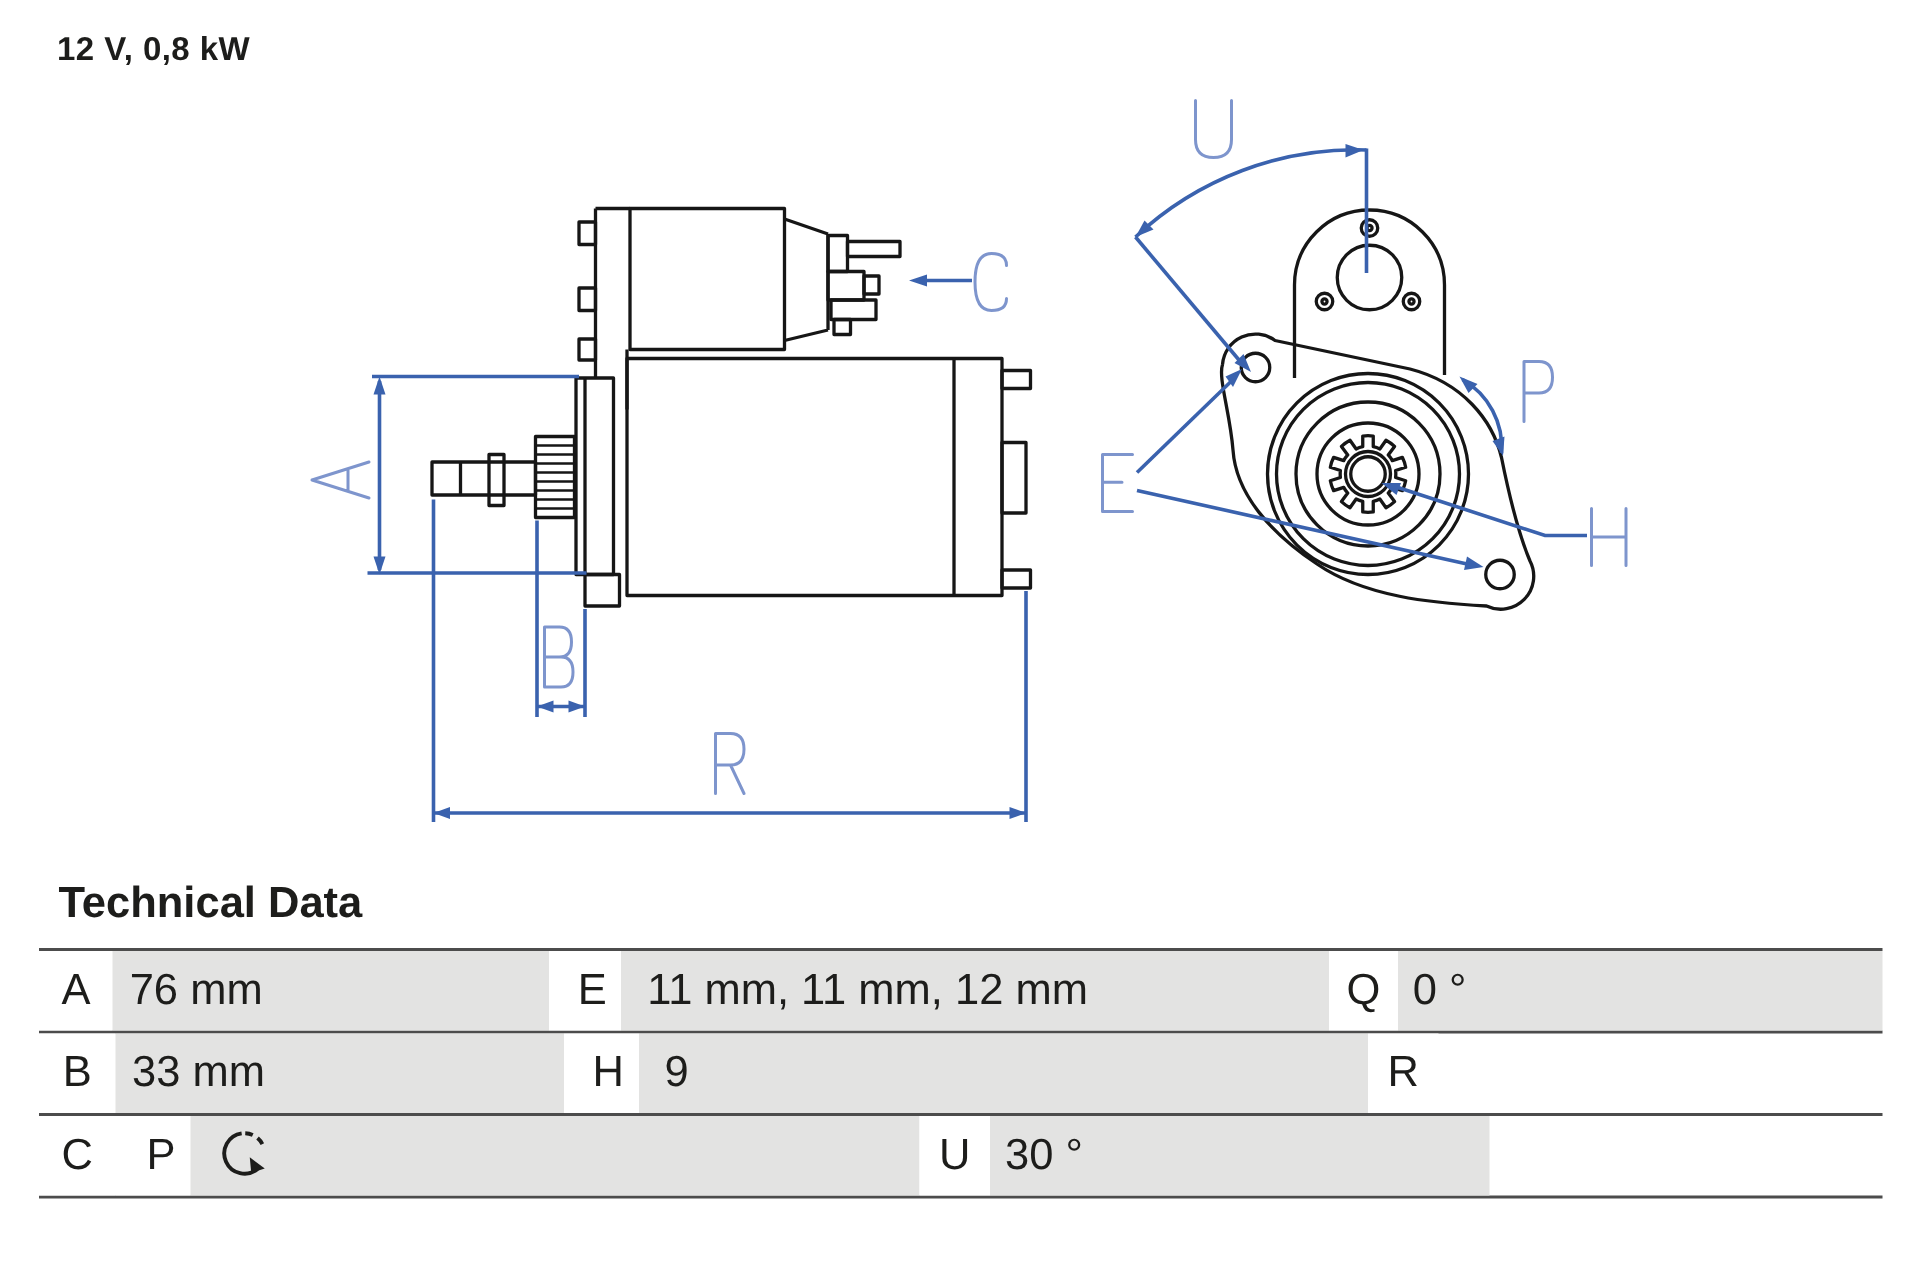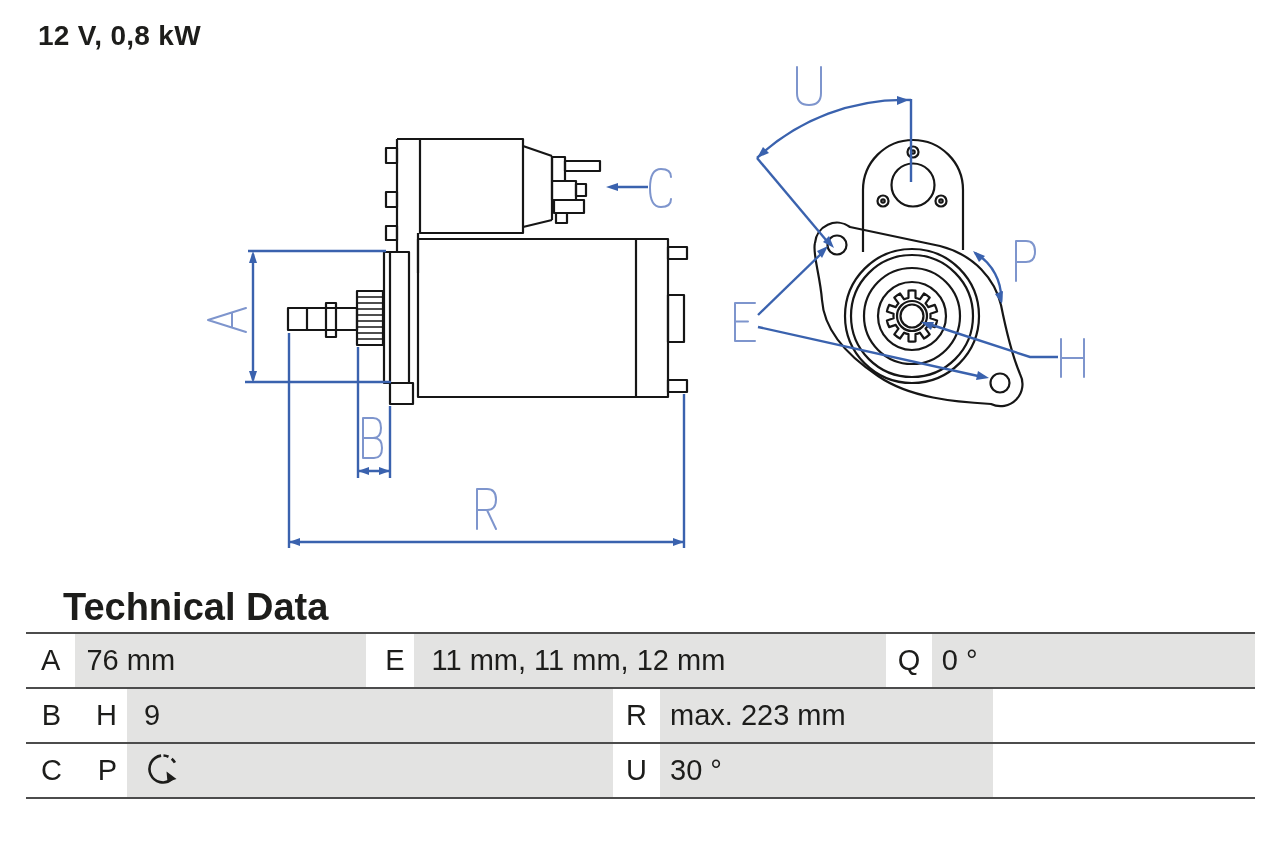--- a/index.html
+++ b/index.html
@@ -1,30 +1,30 @@
 <!DOCTYPE html>
 <html><head>
 <meta charset="utf-8">
 <style>
   html,body{margin:0;padding:0;}
   body{
     width:1280px;height:853px;background:#ffffff;position:relative;
     font-family:"Liberation Sans",sans-serif;overflow:hidden;
   }
   .title{
-    position:absolute;left:38px;top:20px;font-size:28px;font-weight:700;
+    position:absolute;left:38px;top:20px;font-size:22px;font-weight:700;
     color:#1d1d1b;letter-spacing:.3px;
   }
   svg.diagrams{position:absolute;left:0;top:0;pointer-events:none;}
   .blk{stroke:#161616;stroke-width:2.2;fill:none;stroke-linejoin:round;}
   .blu{stroke:#3a62ae;stroke-width:2.4;fill:none;}
   .blu-f{fill:#3a62ae;stroke:none;}
   .glyph path{stroke:#7e95cd;stroke-width:2;fill:none;stroke-linecap:round;stroke-linejoin:round;}
   .tech-heading{
-    position:absolute;left:39px;top:586px;font-size:38px;font-weight:700;color:#1d1d1b;margin-left:24px;
+    position:absolute;left:39px;top:586px;font-size:29px;font-weight:700;color:#1d1d1b;
   }
   .tdata{position:absolute;left:26px;top:632px;width:1229px;}
   .trow{display:flex;height:55px;border-top:2px solid #4c4c4c;box-sizing:border-box;}
   .trow:last-child{border-bottom:2px solid #4c4c4c;height:57px;}
   .cell{display:flex;align-items:center;font-size:29px;color:#1d1d1b;box-sizing:border-box;}
   .k1{width:51px;justify-content:center;background:#fff;}
   .v1{width:299px;background:#e3e3e2;padding-left:11px;}
   .k2{width:50px;justify-content:flex-end;padding-right:10px;background:#fff;}
   .v2{width:486px;background:#e3e3e2;padding-left:17px;}
   .k3{width:47px;justify-content:center;background:#fff;}
@@ -195,24 +195,24 @@
   <div class="trow">
     <div class="cell k1">A</div>
     <div class="cell v1">76 mm</div>
     <div class="cell k2">E</div>
     <div class="cell v2">11 mm, 11 mm, 12 mm</div>
     <div class="cell k3">Q</div>
     <div class="cell v3">0 °</div>
   </div>
   <div class="trow">
     <div class="cell k1">B</div>
+    <div class="cell v1">33 mm</div>
     <div class="cell k2">H</div>
     <div class="cell v2">9</div>
     <div class="cell k3">R</div>
-    <div class="cell v3">max. 223 mm</div>
   </div>
   <div class="trow">
     <div class="cell k1">C</div>
     <div class="cell k2">P</div>
     <div class="cell v2">
       <svg class="rot-icon" width="38" height="38" viewBox="-19 -17 38 38">
         <path d="M8.7 10.3 A13.5 13.5 0 1 1 -1.9 -13.4" fill="none" stroke="#1d1d1b" stroke-width="2.6"></path>
         <path d="M0.5 -13.5 A13.5 13.5 0 0 1 5.5 -12.3 M8.7 -10.3 A13.5 13.5 0 0 1 11.9 -6.3" fill="none" stroke="#1d1d1b" stroke-width="2.6"></path>
         <polygon points="13.5,10 3.5,2.5 4.5,13" fill="#1d1d1b"></polygon>
       </svg>

